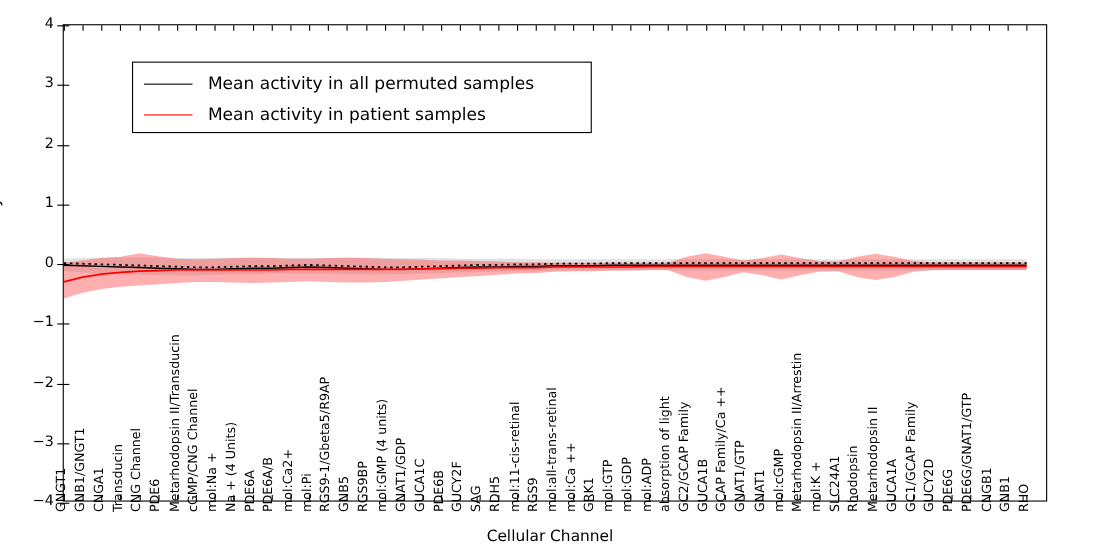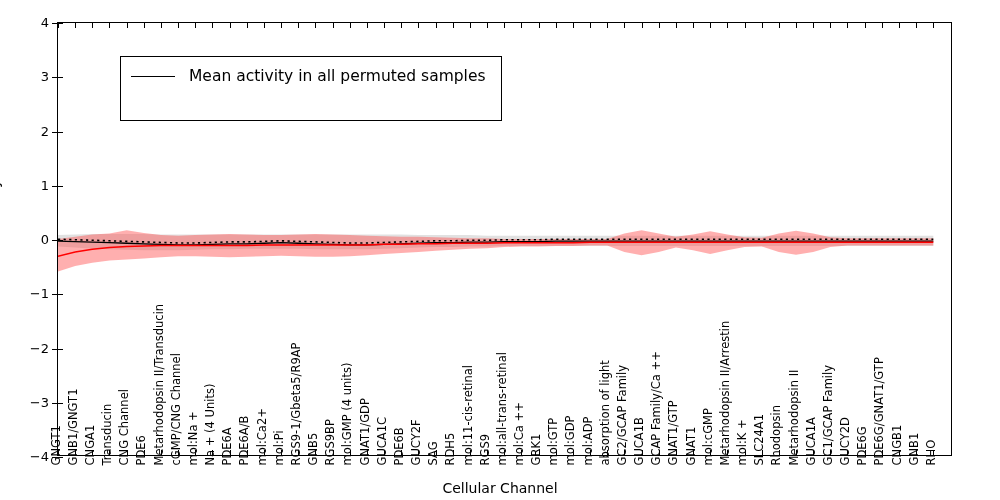--- a/index.html
+++ b/index.html
@@ -38,21 +38,21 @@
     position:absolute;left:-6px;top:239px;
     font-size:15px;color:#000;white-space:nowrap;
     transform:translate(-50%,-50%) rotate(-90deg);
   }
   #xlab{
     position:absolute;left:0;top:480px;width:1000px;text-align:center;
     font-size:14px;color:#000;
   }
   
   #legend{
-    position:absolute;left:62px;top:33px;width:382px;height:65px;
+    position:absolute;left:62px;top:33px;width:418px;height:65px;
     border:1.2px solid #000;background:#fff;box-sizing:border-box;
     padding:5px 0 0 0;
   }
   .lgrow{display:flex;align-items:center;height:28px;}
   .lgline{width:44px;height:0;margin-left:10px;margin-right:14px;flex:0 0 44px;}
   .lgtxt{font-size:15.5px;color:#000;white-space:nowrap;}
 </style>
 </head>
 <body>
 
@@ -194,20 +194,24 @@
         <div class="xtickb" style="left: 858.147px;"></div>
         <div class="xtick" style="left: 875.31px;"></div>
         <div class="xtickb" style="left: 875.31px;"></div>
       </div>
 
     <div id="legend">
       <div class="lgrow">
         <span class="lgline" style="border-top:1.6px solid #000;"></span>
         <span class="lgtxt">Mean activity in all permuted samples</span>
       </div>
+      <div class="lgrow">
+        <span class="lgline" style="border-top:1.6px solid #ff0000;"></span>
+        <span class="lgtxt">Mean activity in patient samples</span>
+      </div>
     </div>
   </div>
 
   <div id="ytlabels">
       <div class="ytxt" style="left: 9px; top: 22px;">4</div>
       <div class="ytxt" style="left: 9px; top: 76.25px;">3</div>
       <div class="ytxt" style="left: 9px; top: 130.5px;">2</div>
       <div class="ytxt" style="left: 9px; top: 184.75px;">1</div>
       <div class="ytxt" style="left: 9px; top: 239px;">0</div>
       <div class="ytxt" style="left: 9px; top: 293.25px;">−1</div>

